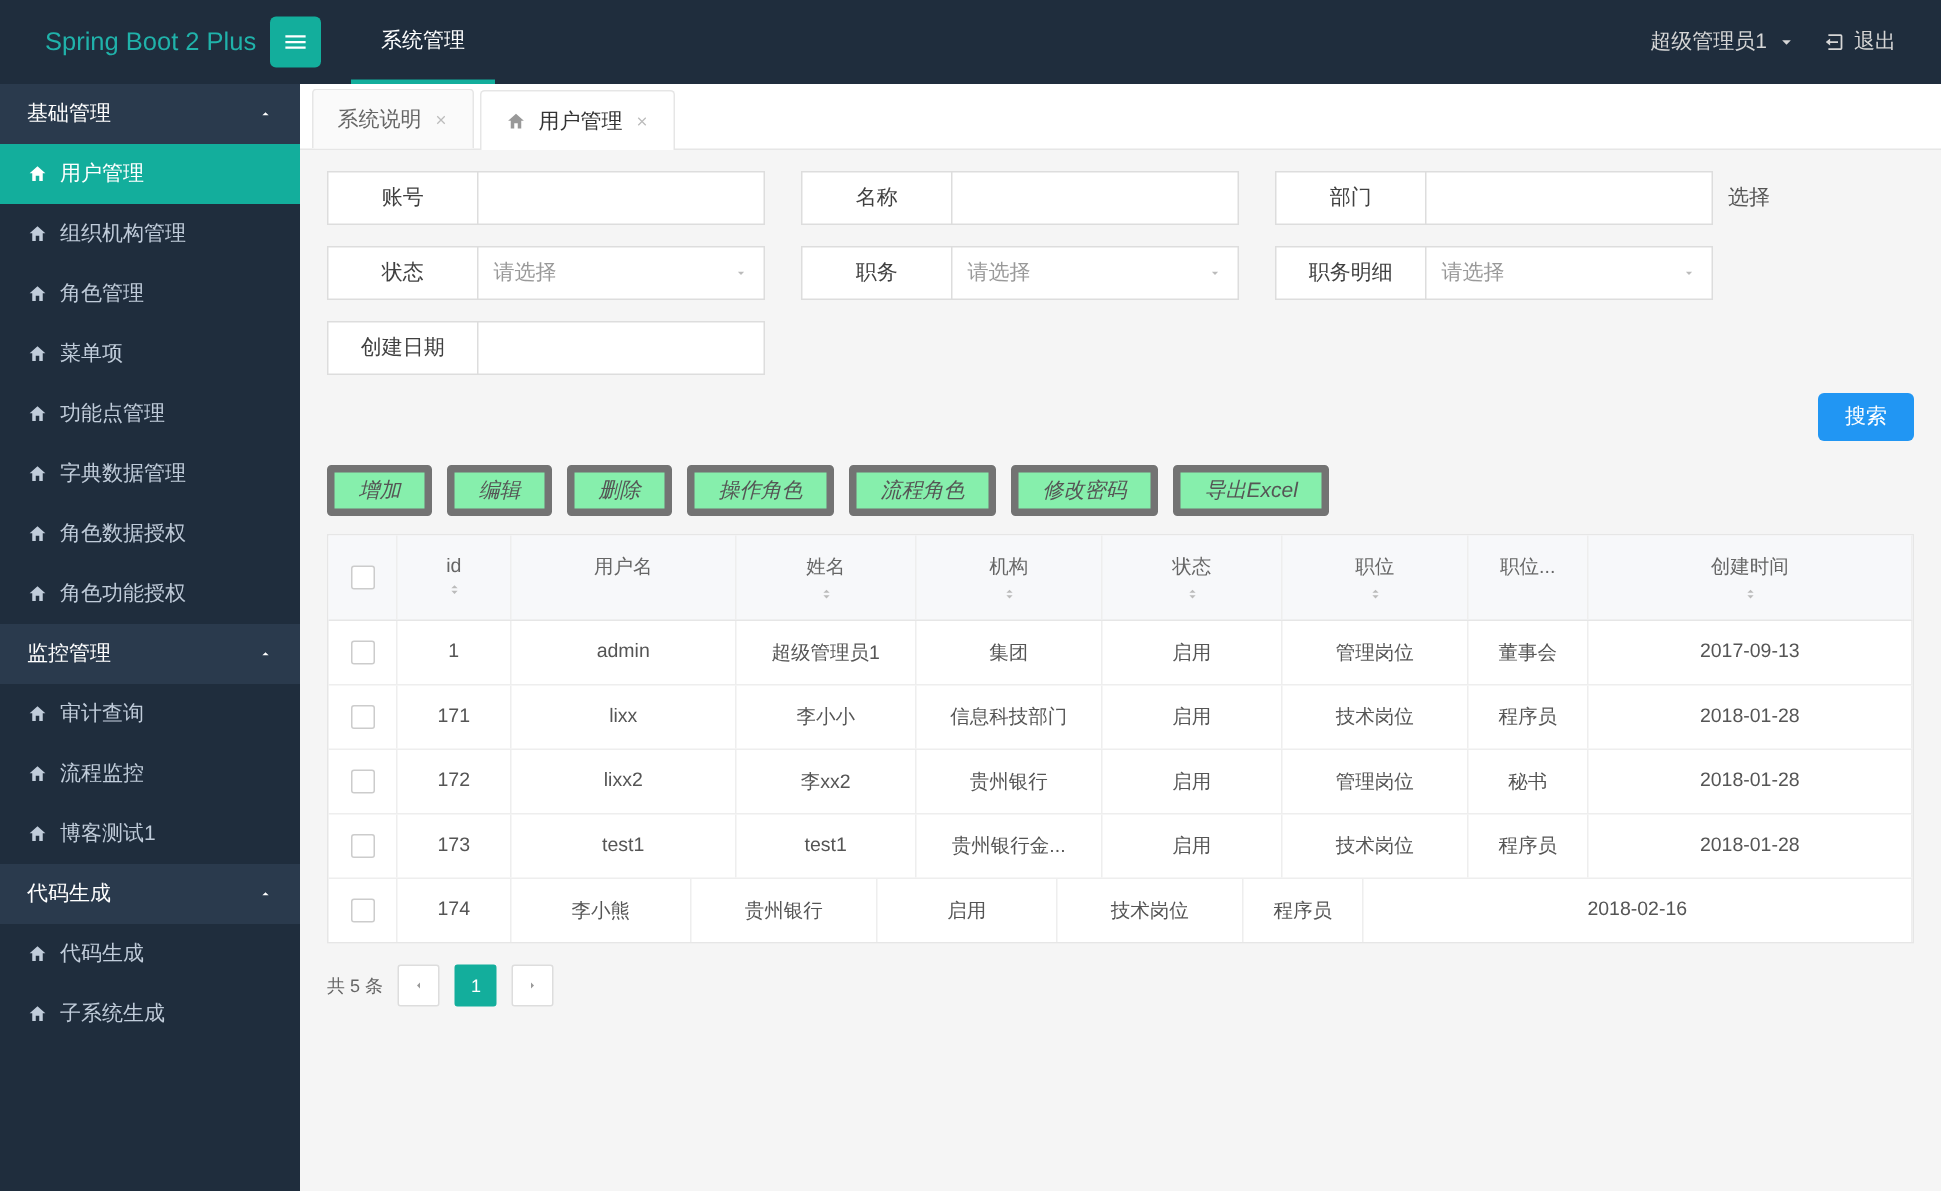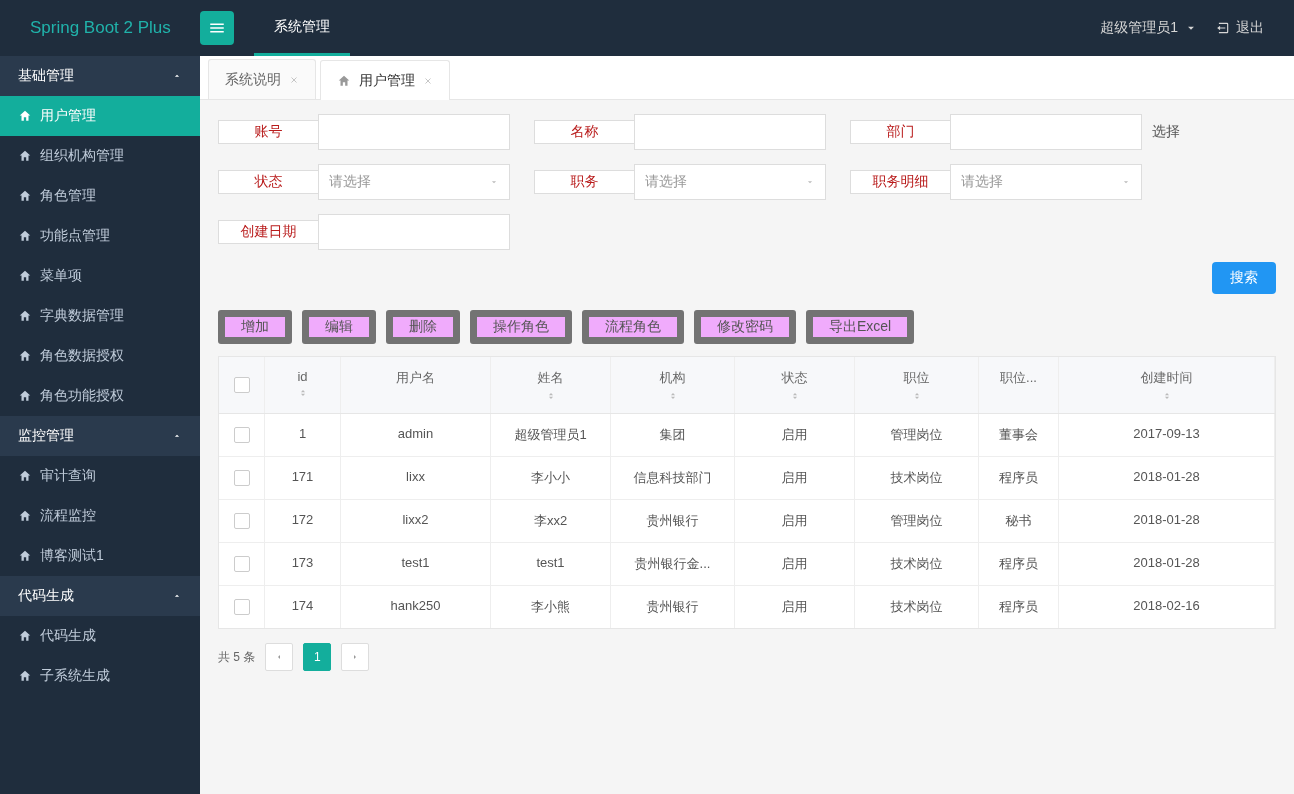--- a/index.html
+++ b/index.html
@@ -1,21 +1,21 @@
 <!DOCTYPE html>
 <html><head>
 <meta charset="utf-8">
 <style>
 * { box-sizing: border-box; margin: 0; padding: 0; }
 body { font-family: "Microsoft YaHei", Arial, sans-serif; font-size: 14px; color: #333; background: #f5f5f5; }
 .app { display: flex; flex-direction: column; height: 794px; width: 1294px; overflow: hidden; }
 
 
 .header { height: 56px; background: #1f2d3d; display: flex; align-items: center; color: #fff; }
-.brand { width: 200px; padding-left: 30px; color: #20b2aa; font-size: 17px; font-weight: 500; }
+.brand { width: 180px; padding-left: 30px; color: #20b2aa; font-size: 17px; font-weight: 500; }
 .menu-toggle { width: 34px; height: 34px; background: #13ae9c; border-radius: 4px; display: flex; align-items: center; justify-content: center; margin-right: 20px; cursor: pointer; }
 .menu-toggle svg { width: 18px; height: 18px; fill: #fff; }
 .top-nav { flex: 1; display: flex; align-items: stretch; height: 56px; }
 .top-nav-item { padding: 0 20px; display: flex; align-items: center; color: #fff; cursor: pointer; border-bottom: 3px solid transparent; }
 .top-nav-item.active { border-bottom-color: #13ae9c; }
 .header-right { display: flex; align-items: center; gap: 18px; padding-right: 30px; }
 .user-menu { display: flex; align-items: center; gap: 6px; cursor: pointer; color: #d6d6d6; }
 .logout { display: flex; align-items: center; gap: 6px; cursor: pointer; color: #d6d6d6; }
 .logout svg, .user-menu svg { width: 14px; height: 14px; fill: #d6d6d6; }
 
@@ -39,32 +39,32 @@
 .tab.active { background: #fff; color: #333; position: relative; top: 1px; }
 .tab svg.home { width: 14px; height: 14px; fill: #999; }
 .tab svg.close { width: 10px; height: 10px; fill: #bbb; cursor: pointer; }
 
 
 .content { flex: 1; padding: 14px 18px; overflow-y: auto; display: flex; flex-direction: column; }
 
 
 .filters { display: flex; flex-wrap: wrap; gap: 14px 24px; margin-bottom: 12px; }
 .filter { display: flex; align-items: center; }
-.filter-label { width: 100px; height: 24px; border: 1px solid #ddd; border-right: none; display: flex; align-items: center; justify-content: center; background: #fff; color: #b91c1c; font-size: 14px; }
+.filter-label { width: 100px; height: 36px; border: 1px solid #ddd; border-right: none; display: flex; align-items: center; justify-content: center; background: #fff; color: #404040; font-size: 14px; }
 .filter-input { width: 192px; height: 36px; border: 1px solid #ddd; padding: 0 10px; background: #fff; display: flex; align-items: center; justify-content: space-between; color: #999; }
 .filter-input input { border: none; outline: none; width: 100%; font-size: 14px; color: #333; }
 .filter-input svg { width: 10px; height: 10px; fill: #bbb; }
 .select-extra { margin-left: 10px; color: #555; cursor: pointer; }
 
 .search-row { display: flex; justify-content: flex-end; margin-bottom: 16px; }
 .btn-search { background: #2196f3; color: #fff; border: none; height: 32px; padding: 0 18px; border-radius: 4px; font-size: 14px; cursor: pointer; }
 
 
 .actions { display: flex; gap: 10px; margin-bottom: 12px; }
-.btn { height: 34px; padding: 0 16px; border: 7px solid #737373; background: #f0abfc; color: #555; border-radius: 3px; font-size: 14px; cursor: pointer; }
+.btn { height: 34px; padding: 0 16px; border: 5px solid #737373; background: #86efac; color: #555; border-radius: 3px; font-size: 14px; cursor: pointer; font-style: italic; }
 
 
 .table { border: 1px solid #e6e6e6; background: #fff; }
 .thead { display: flex; background: #f7f8fa; border-bottom: 1px solid #e6e6e6; }
 .th, .td { padding: 12px 10px; border-right: 1px solid #eee; display: flex; align-items: center; gap: 4px; font-size: 13px; color: #555; flex-direction: column; }
 .th { font-weight: 500; color: #666; }
 .th svg { width: 10px; height: 10px; fill: #bbb; }
 .tr { display: flex; border-bottom: 1px solid #eee; }
 .tr:last-child { border-bottom: none; }
 .col-chk { width: 46px; justify-content: center; }
@@ -141,27 +141,27 @@
         <div class="side-item">
           <svg viewBox="0 0 24 24">
             <path d="M12 3l9 8h-3v9h-4v-6H10v6H6v-9H3z"></path>
           </svg>
           <span>角色管理</span>
         </div>
         <div class="side-item">
           <svg viewBox="0 0 24 24">
             <path d="M12 3l9 8h-3v9h-4v-6H10v6H6v-9H3z"></path>
           </svg>
+          <span>菜单项</span>
+        </div>
+        <div class="side-item">
+          <svg viewBox="0 0 24 24">
+            <path d="M12 3l9 8h-3v9h-4v-6H10v6H6v-9H3z"></path>
+          </svg>
           <span>功能点管理</span>
-        </div>
-        <div class="side-item">
-          <svg viewBox="0 0 24 24">
-            <path d="M12 3l9 8h-3v9h-4v-6H10v6H6v-9H3z"></path>
-          </svg>
-          <span>菜单项</span>
         </div>
         <div class="side-item">
           <svg viewBox="0 0 24 24">
             <path d="M12 3l9 8h-3v9h-4v-6H10v6H6v-9H3z"></path>
           </svg>
           <span>字典数据管理</span>
         </div>
         <div class="side-item">
           <svg viewBox="0 0 24 24">
             <path d="M12 3l9 8h-3v9h-4v-6H10v6H6v-9H3z"></path>
@@ -408,21 +408,20 @@
                 <div class="td col-status">启用</div>
                 <div class="td col-pos">技术岗位</div>
                 <div class="td col-posd ellip">程序员</div>
                 <div class="td col-date">2018-01-28</div>
               </div>
               <div class="tr">
                 <div class="td col-chk">
                   <div class="chk"></div>
                 </div>
                 <div class="td col-id">174</div>
-                <div class="td col-user">hank250</div>
                 <div class="td col-name">李小熊</div>
                 <div class="td col-org ellip">贵州银行</div>
                 <div class="td col-status">启用</div>
                 <div class="td col-pos">技术岗位</div>
                 <div class="td col-posd ellip">程序员</div>
                 <div class="td col-date">2018-02-16</div>
               </div>
             </div>
         </div>
 

